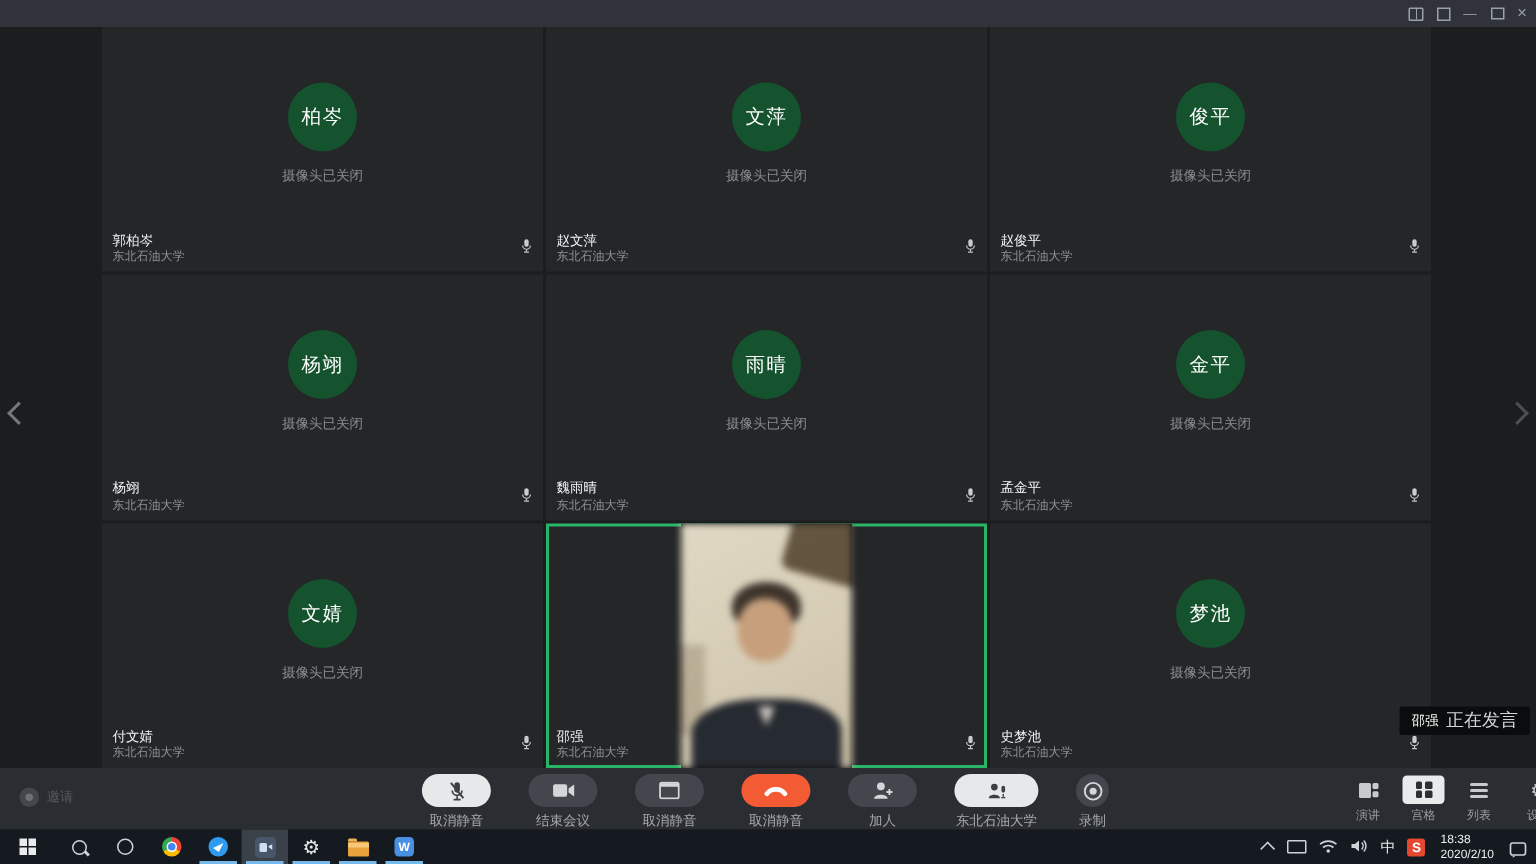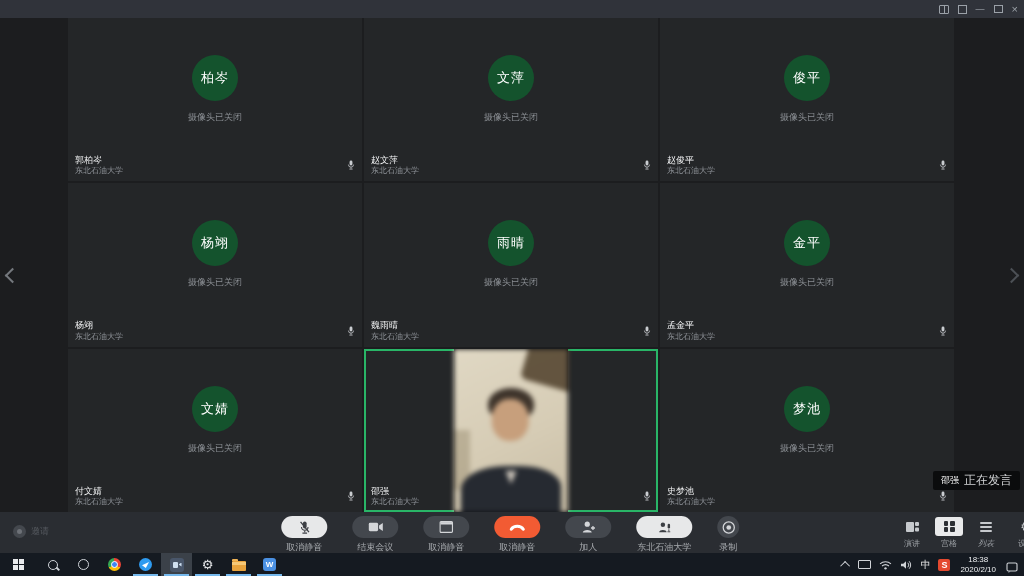--- a/index.html
+++ b/index.html
@@ -122,21 +122,21 @@
   .folder-ic::after{content:"";position:absolute;left:0;top:1px;right:0;height:3px;background:#f6c877;}
   .wps-ic{width:13px;height:13px;border-radius:3px;background:#4a90e2;color:#fff;font-size:8px;font-weight:bold;
     display:flex;align-items:center;justify-content:center;}
   .tb-right{margin-left:auto;display:flex;align-items:center;gap:8px;padding-right:6px;}
   .tray-chevron{width:6px;height:6px;border-left:1.5px solid #d0d3d7;border-top:1.5px solid #d0d3d7;
     transform:rotate(45deg) translateY(2px);}
   .device-ic{width:11px;height:7px;border:1.2px solid #d0d3d7;border-radius:1px;}
   .ime{font-size:10px;color:#e8e8e8;}
   .sogou-ic{width:12px;height:12px;border-radius:2px;background:#e4492f;color:#fff;font-size:9px;font-weight:bold;
     display:flex;align-items:center;justify-content:center;}
-  .clock{text-align:center;color:#eceef0;font-size:8px;line-height:9.5px;padding:0 2px;}
+  .clock{text-align:left;color:#eceef0;font-size:8px;line-height:9.5px;padding:0 2px;}
   .action-ic{width:12px;height:11px;position:relative;}
 </style>
 </head>
 <body>
 
 <div class="titlebar">
   <div class="win-controls">
     <span class="wc wc-split"></span>
     <span class="wc wc-expand"></span>
     <span class="wc wc-min">—</span>
@@ -407,21 +407,21 @@
     <div class="view-icbox">
           <div class="vi-grid">
             <i></i>
             <i></i>
             <i></i>
             <i></i>
           </div>
         </div>
     <div class="view-label">宫格</div>
   </div>
-      <div class="view-item" style="order: 1; font-style: italic;">
+      <div class="view-item" style="order: 1;">
     <div class="view-icbox">
           <div class="vi-list">
             <i></i>
             <i></i>
             <i></i>
           </div>
         </div>
     <div class="view-label">列表</div>
   </div>
     </div>

